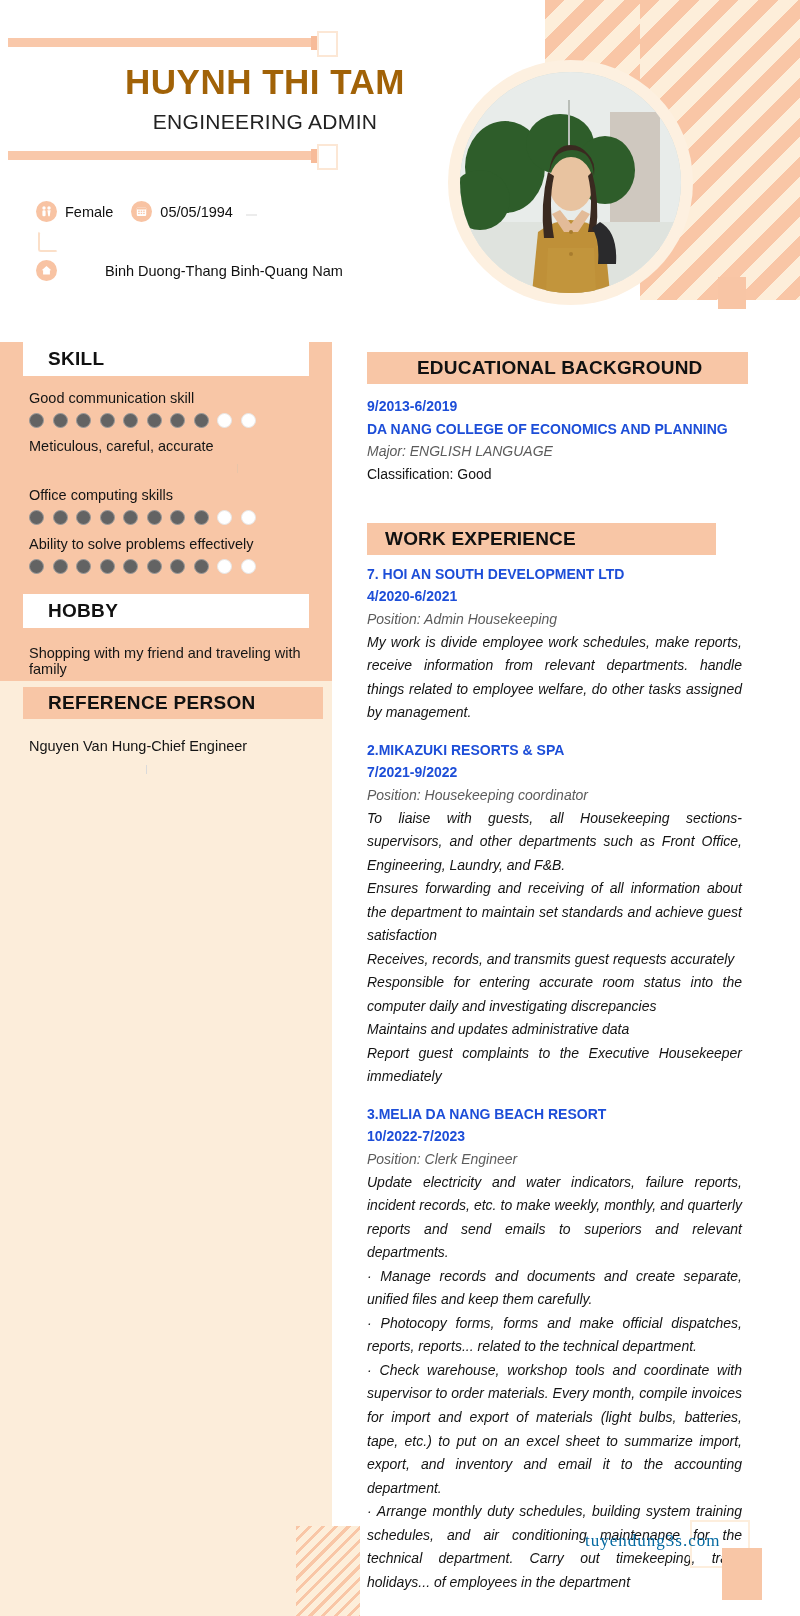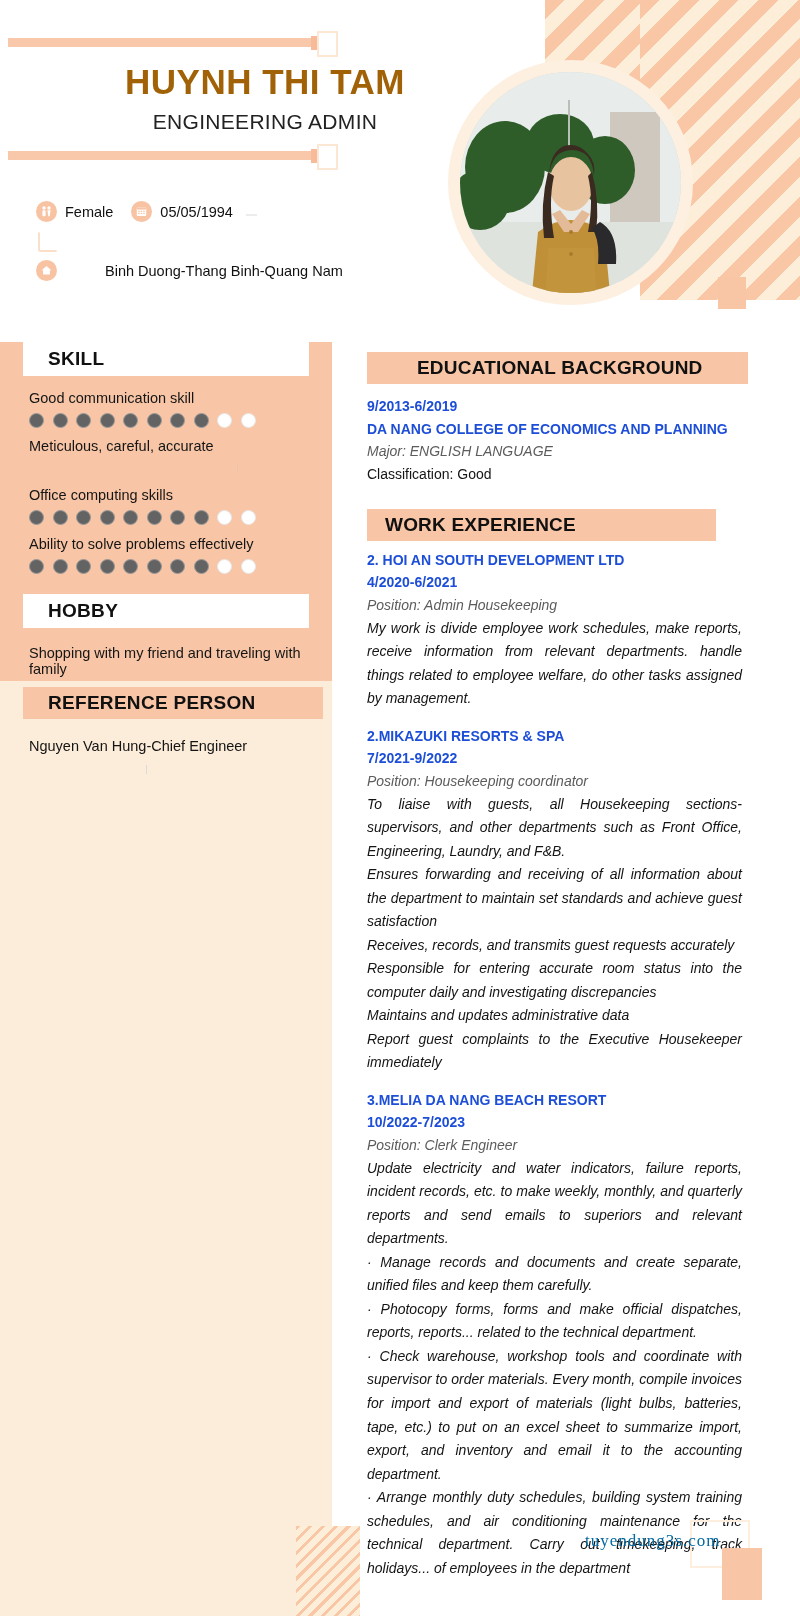--- a/index.html
+++ b/index.html
@@ -115,21 +115,21 @@
   .ghost-tick2{position:absolute;left:237px;top:464px;width:1px;height:9px;background:#e9c4a8;}
 
   
   .main{position:absolute;left:367px;top:352px;width:375px;}
   .banner{
     background:#f8c6a6;height:32px;display:flex;align-items:center;
     font-size:19px;font-weight:bold;color:#111;letter-spacing:.2px;
   }
   .banner span{margin-left:18px;}
   .banner.b-edu{width:349px;margin-bottom:11px;padding-left:32px;}
-  .banner.b-work{width:349px;margin:22px 0 8px 0;}
+  .banner.b-work{width:349px;margin:36px 0 8px 0;}
 
   .b{font-size:14px;font-weight:bold;color:#1d4ed8;line-height:1.62;}
   .i{font-size:14px;font-style:italic;color:#5c5c5c;line-height:1.62;}
   .p{font-size:14px;color:#141414;line-height:1.68;text-align:justify;font-style:italic;}
   .n{font-size:14px;color:#141414;line-height:1.68;}
   .job{margin-top:14px;}
 </style>
 </head>
 <body>
 
@@ -296,21 +296,21 @@
     <div class="b">DA NANG COLLEGE OF ECONOMICS AND PLANNING</div>
     <div class="i">Major: ENGLISH LANGUAGE</div>
     <div class="n">Classification: Good</div>
 
     <div class="banner b-work">
       <span>WORK EXPERIENCE</span>
     </div>
 
     <div>
       <div>
-        <div class="b">2. HOI AN SOUTH DEVELOPMENT LTD</div>
+        <div class="b">7. HOI AN SOUTH DEVELOPMENT LTD</div>
         <div class="b">4/2020-6/2021</div>
         <div class="i">Position: Admin Housekeeping</div>
         <div class="p">My work is divide employee work schedules, make reports, receive information from relevant departments. handle things related to employee welfare, do other tasks assigned by management.</div>
       </div>
 
       <div class="job">
         <div class="b">2.MIKAZUKI RESORTS &amp; SPA</div>
         <div class="b">7/2021-9/2022</div>
         <div class="i">Position: Housekeeping coordinator</div>
         <div class="p">To liaise with guests, all Housekeeping sections-supervisors, and other departments such as Front Office, Engineering, Laundry, and F&amp;B.</div>

